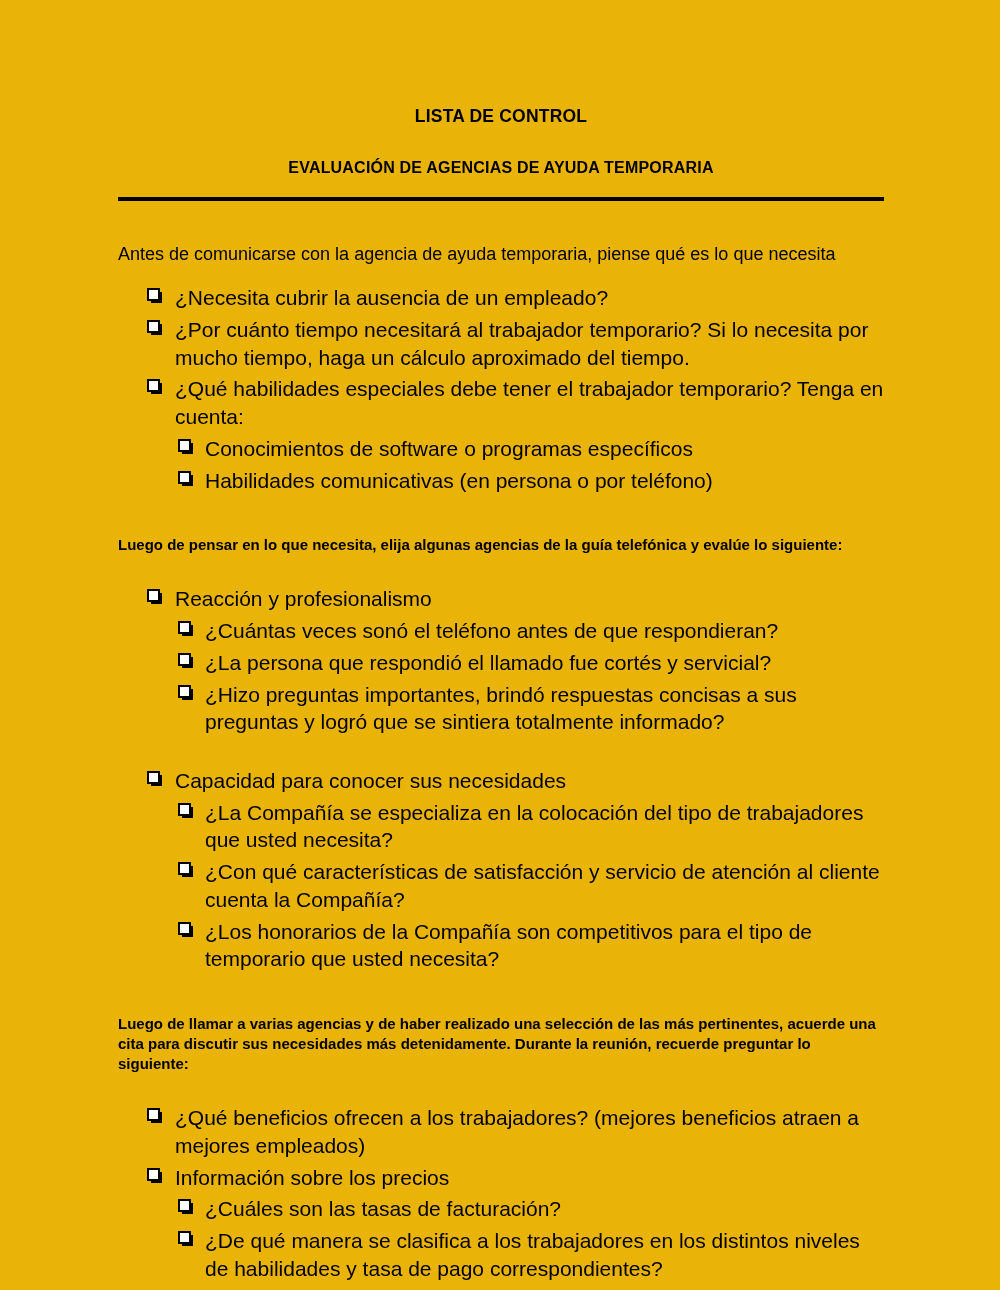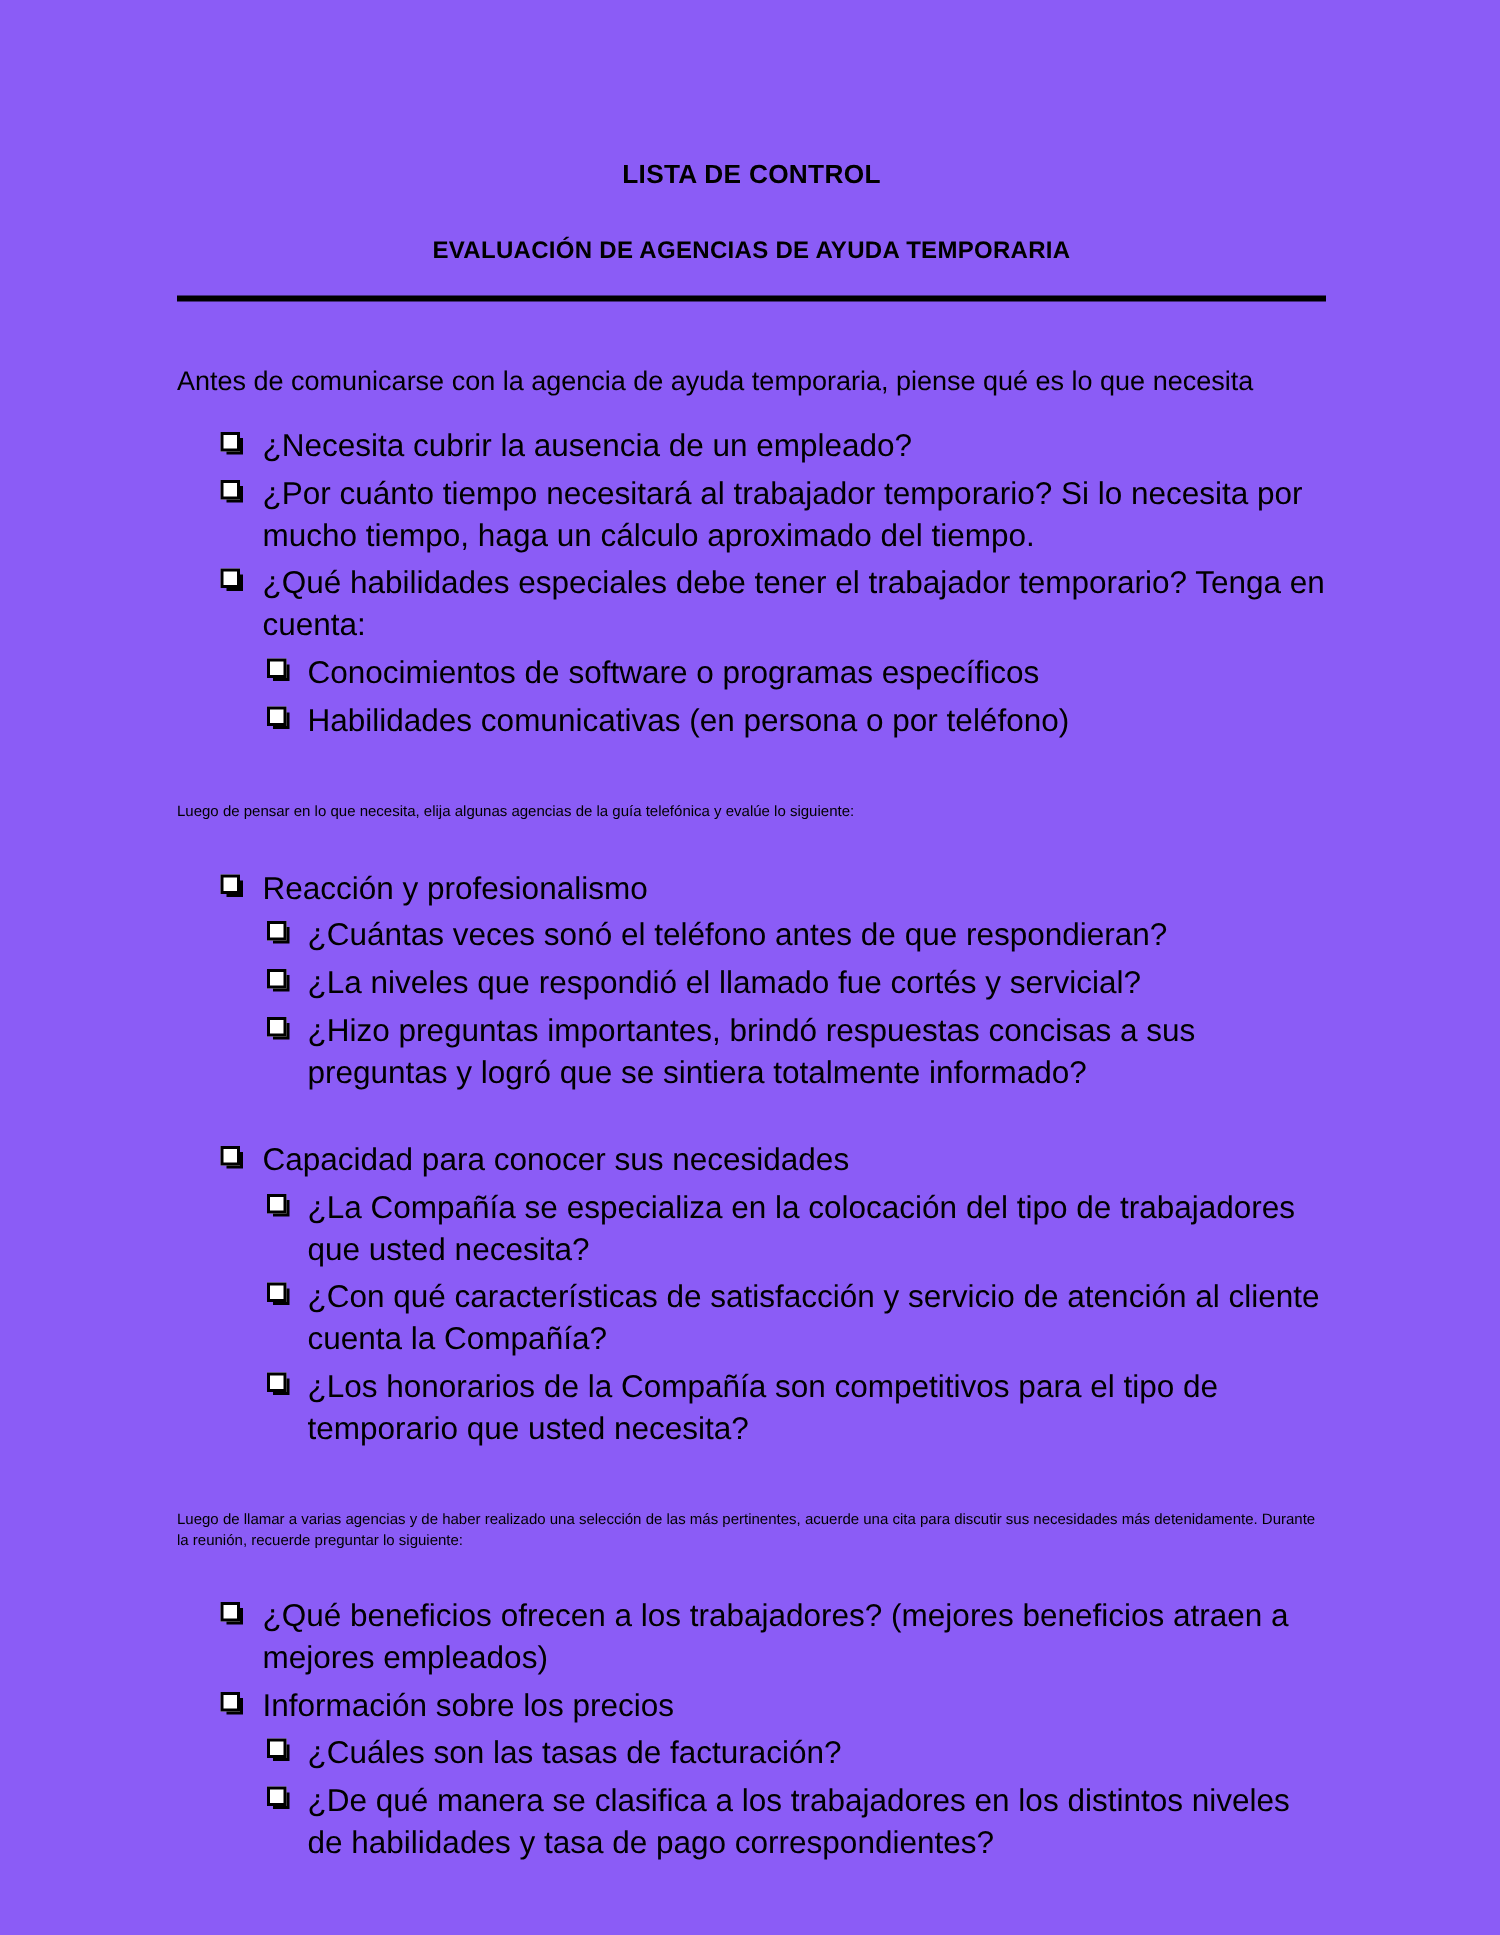--- a/index.html
+++ b/index.html
@@ -13,21 +13,21 @@
     font-family: "Liberation Sans", sans-serif;
     color: #000000;
     -webkit-font-smoothing: antialiased;
   }
   .page {
     position: relative;
     width: 1000px;
     height: 1290px;
     box-sizing: border-box;
     padding: 108px 116px 0 118px;
-    background: #8b5cf6;
+    background: #eab308;
   }
   .title-block {
     text-align: center;
   }
   h1.doc-title {
     font-size: 17.5px;
     font-weight: bold;
     letter-spacing: 0.2px;
     margin: 0 0 0 0;
     line-height: 1.0;
@@ -46,22 +46,22 @@
     background: #000000;
     margin: 21px 0 0 0;
     width: 766px;
   }
   .intro {
     font-size: 18px;
     line-height: 1.32;
     margin: 42px 0 0 0;
   }
   .section-head {
-    font-size: 10px;
-    font-weight: normal;
+    font-size: 15px;
+    font-weight: bold;
     line-height: 1.34;
     margin: 0;
   }
   ul.cl {
     list-style: none;
     margin: 0;
     padding: 0;
   }
   li.item {
     position: relative;
@@ -142,21 +142,21 @@
     <li class="item lvl1">
       <span class="cbox"></span>
       <span>Reacción y profesionalismo</span>
     </li>
     <li class="item lvl2">
       <span class="cbox"></span>
       <span>¿Cuántas veces sonó el teléfono antes de que respondieran?</span>
     </li>
     <li class="item lvl2">
       <span class="cbox"></span>
-      <span>¿La niveles que respondió el llamado fue cortés y servicial?</span>
+      <span>¿La persona que respondió el llamado fue cortés y servicial?</span>
     </li>
     <li class="item lvl2">
       <span class="cbox"></span>
       <span>¿Hizo preguntas importantes, brindó respuestas concisas a sus preguntas y logró que se sintiera totalmente informado?</span>
     </li>
   </ul>
 
   <div class="gap-md"></div>
 
   <ul class="cl">

